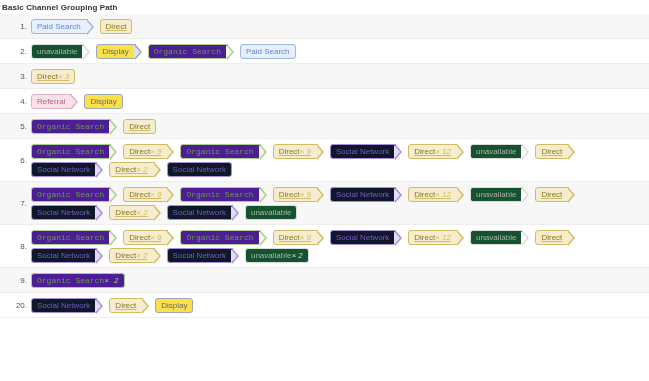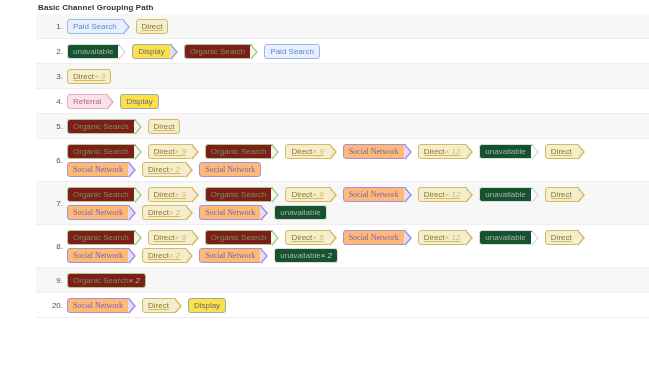--- a/index.html
+++ b/index.html
@@ -9,21 +9,20 @@
     background: #ffffff;
     font-family: "Liberation Sans", sans-serif;
     overflow: hidden;
   }
 
   #page {
     width: 649px;
     height: 381px;
     position: relative;
     background: #ffffff;
-    padding-left: 36px;
   }
 
   
   .table-header {
     height: 14px;
     padding: 2px 0 0 2px;
     font-size: 8px;
     font-weight: bold;
     color: #333333;
     letter-spacing: .1px;
@@ -113,23 +112,23 @@
     border-color: transparent transparent transparent var(--chip-fill, #ffffff);
   }
 
   .chip .mult { font-style: italic; }
 
   
   .chip.c-blue   { --chip-fill:#e8f0fe; color:#9ab7e8; background:#e8f0fe; border-color:#9ab7e8; }
   .chip.c-blue   .chip-text { color:#5b87d6; }
   .chip.c-yellow { --chip-fill:#f5edcd; color:#d2bc63; background:#f5edcd; border-color:#d2bc63;text-decoration:underline; }
   .chip.c-yellow .chip-text { color:#8a7520; }
-  .chip.c-green  { --chip-fill:#f1f8e9; color:#aacd8e; background:#7f1d1d; border-color:#aacd8e; }
+  .chip.c-green  { --chip-fill:#f1f8e9; color:#aacd8e; background:#4c1d95; border-color:#aacd8e;font-family:Liberation Mono, monospace; }
   .chip.c-green  .chip-text { color:#6d9a4a; }
-  .chip.c-purple { --chip-fill:#e5dcf5; color:#a98ede; background:#fdba74; border-color:#a98ede;font-family:Liberation Serif, serif; }
+  .chip.c-purple { --chip-fill:#e5dcf5; color:#a98ede; background:#0f172a; border-color:#a98ede; }
   .chip.c-purple .chip-text { color:#7a5bbd; }
   .chip.c-pink   { --chip-fill:#f8e2ea; color:#e6aec2; background:#f8e2ea; border-color:#e6aec2; }
   .chip.c-pink   .chip-text { color:#b9627f; }
   .chip.c-slate  { --chip-fill:#dde3ec; color:#9aa8bc; background:#fde047; border-color:#9aa8bc; }
   .chip.c-slate  .chip-text { color:#5d6b80; }
   .chip.c-gray   { --chip-fill:#ffffff; color:#dcdcdc; background:#14532d; border-color:#dcdcdc; }
   .chip.c-gray   .chip-text { color:#b0b0b0; }
 
   .chip-text { display:inline-block; }
 </style>

